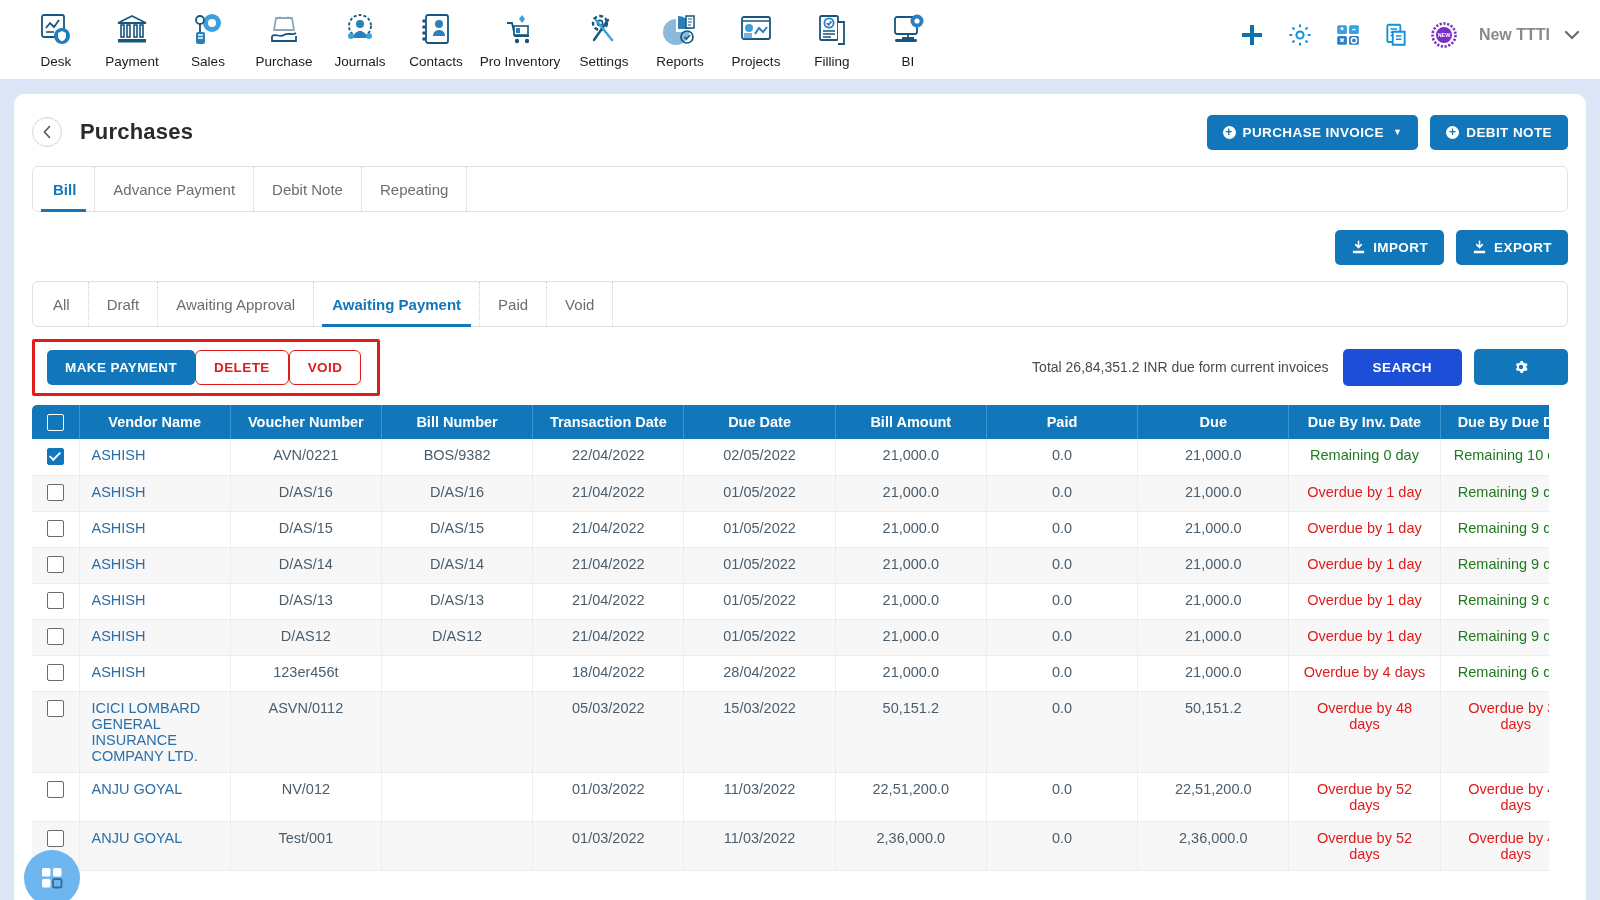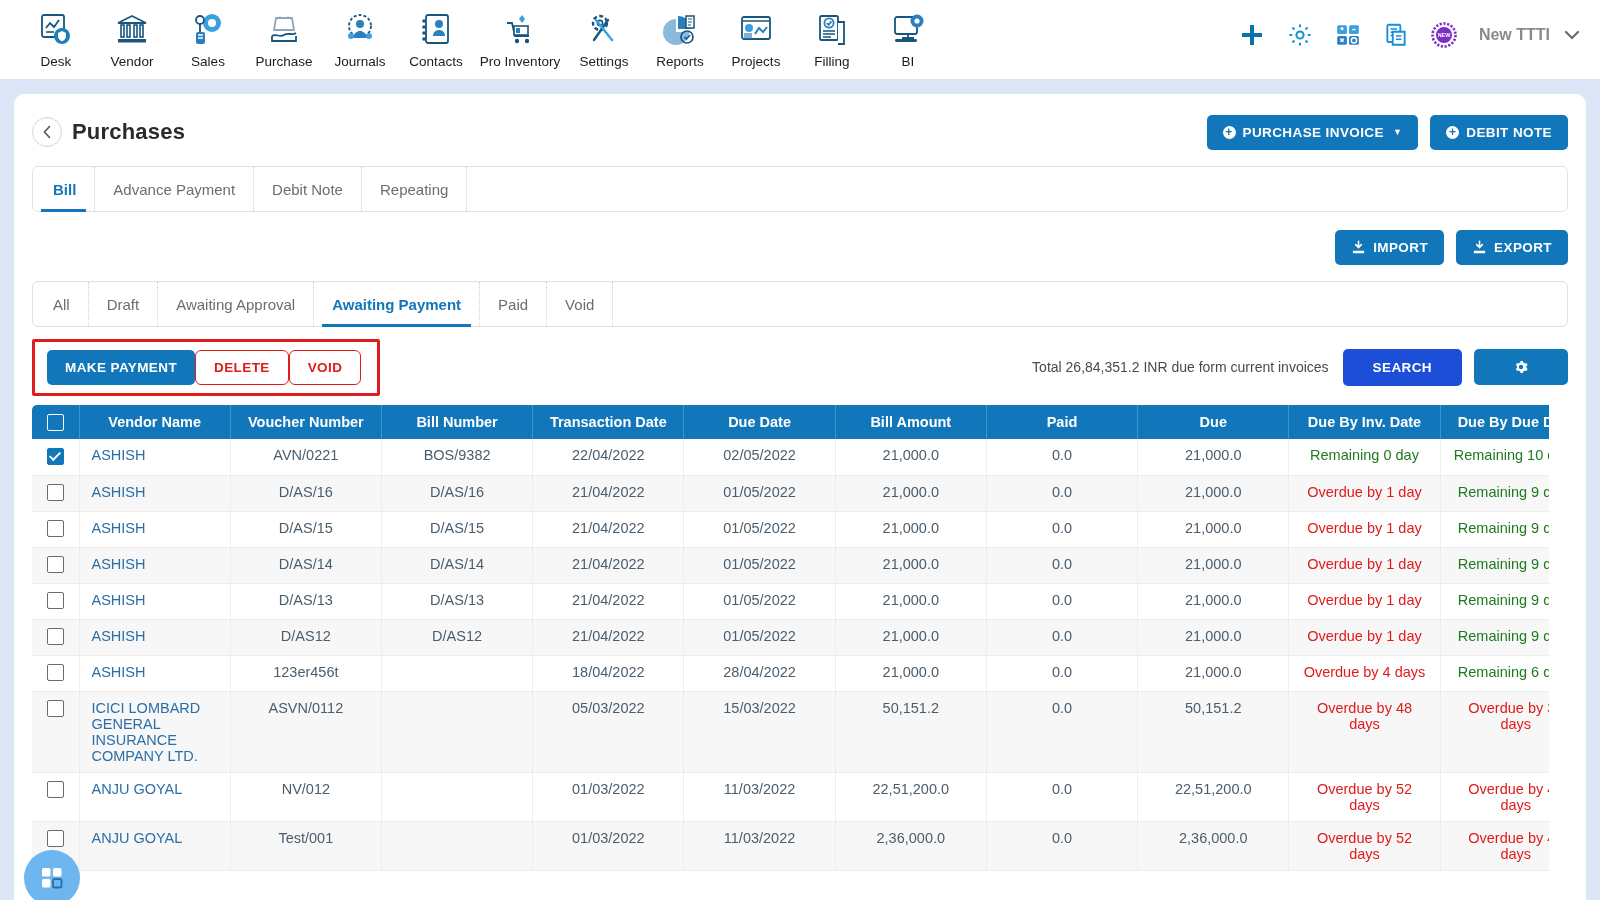--- a/index.html
+++ b/index.html
@@ -56,21 +56,21 @@
 
   .page-head { display: flex; align-items: center; height: 44px; }
   .back-btn {
     width: 30px; height: 30px; border-radius: 50%;
     border: 1px solid #d4d4d4; background:#fff;
     display:flex; align-items:center; justify-content:center;
     cursor:pointer; color:#555; font-size: 15px;
   }
   .page-title {
     font-size: 22px; font-weight: bold; color: #2b2b2b;
-    margin-left: 10px; letter-spacing: .2px;
+    margin-left: 18px; letter-spacing: .2px;
   }
   .head-actions { margin-left:auto; display:flex; gap: 12px; }
 
   .btn {
     border: none; border-radius: 5px; cursor: pointer;
     font-family: "Liberation Sans", sans-serif;
     display: inline-flex; align-items: center; justify-content: center; gap: 7px;
   }
   .btn-primary {
     background: #1177ba; color: #fff;
@@ -222,21 +222,21 @@
         <span class="ico">
           <svg width="36" height="36" viewBox="0 0 36 36">
             <path d="M18 4l14 7H4z" fill="#fff" stroke="#17567e" stroke-width="1.8"></path>
             <rect x="7" y="13" width="3" height="12" fill="#fff" stroke="#17567e" stroke-width="1.6"></rect>
             <rect x="13" y="13" width="3" height="12" fill="#fff" stroke="#17567e" stroke-width="1.6"></rect>
             <rect x="20" y="13" width="3" height="12" fill="#fff" stroke="#17567e" stroke-width="1.6"></rect>
             <rect x="26" y="13" width="3" height="12" fill="#fff" stroke="#17567e" stroke-width="1.6"></rect>
             <rect x="4" y="27" width="28" height="3.5" fill="#17567e"></rect>
           </svg>
         </span>
-        <span class="lbl">Vendor</span>
+        <span class="lbl">Payment</span>
       </div>
       <div class="nav-item">
         <span class="ico">
           <svg width="36" height="36" viewBox="0 0 36 36">
             <circle cx="22" cy="11" r="9" fill="#3aa0e0"></circle>
             <circle cx="22" cy="11" r="4" fill="#fff"></circle>
             <circle cx="10" cy="8" r="4" fill="none" stroke="#17567e" stroke-width="1.8"></circle>
             <path d="M10 12v8" stroke="#17567e" stroke-width="1.8"></path>
             <rect x="6" y="20" width="9" height="12" rx="2" fill="#2b7fbd"></rect>
             <path d="M8 23h5M8 26h5" stroke="#fff" stroke-width="1.3"></path>

